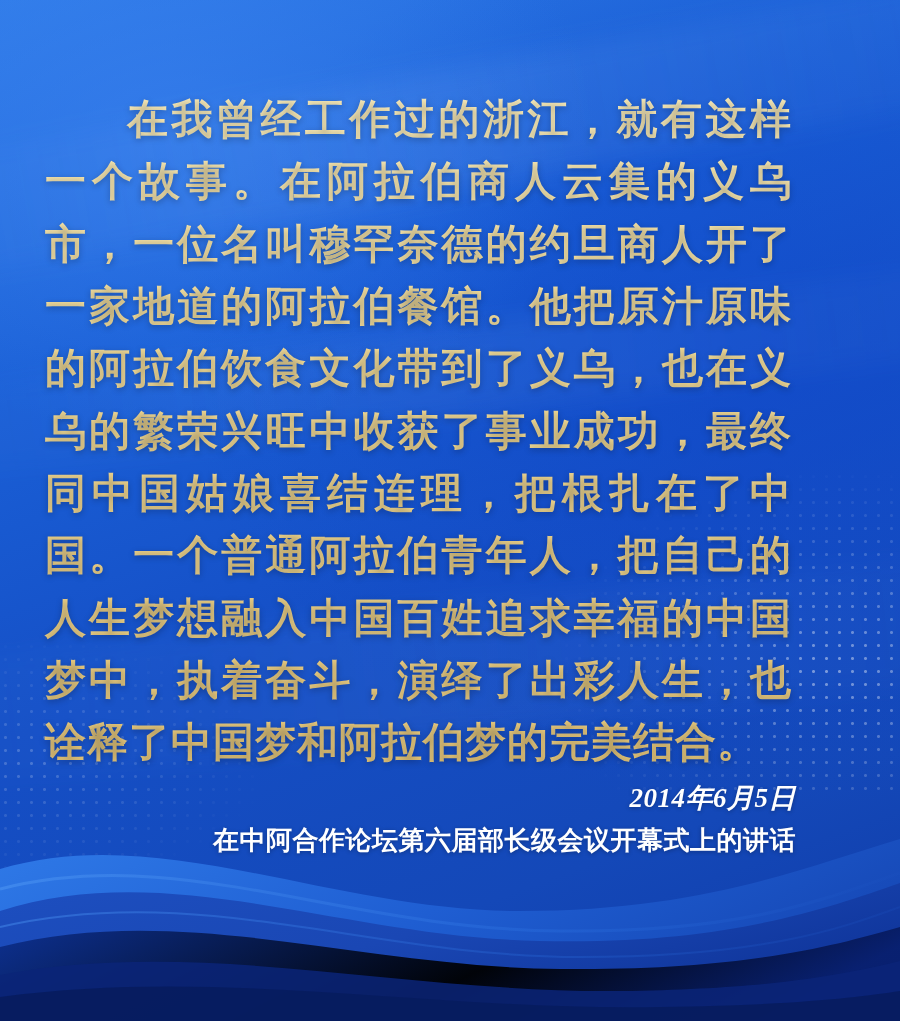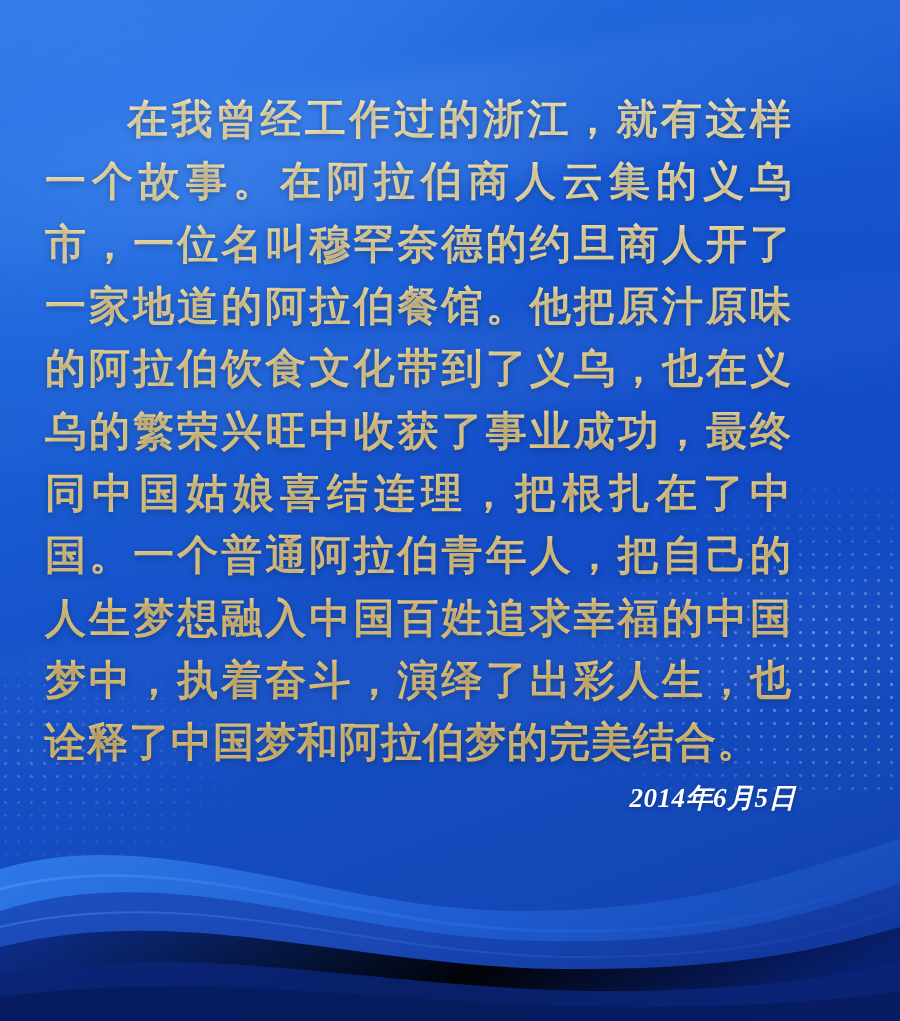--- a/index.html
+++ b/index.html
@@ -126,20 +126,21 @@
 
   <div class="dots"></div>
   <div class="dots left"></div>
 
   <div class="content">
     <p class="quote">在我曾经工作过的浙江，就有这样一个故事。在阿拉伯商人云集的义乌市，一位名叫穆罕奈德的约旦商人开了一家地道的阿拉伯餐馆。他把原汁原味的阿拉伯饮食文化带到了义乌，也在义乌的繁荣兴旺中收获了事业成功，最终同中国姑娘喜结连理，把根扎在了中国。一个普通阿拉伯青年人，把自己的人生梦想融入中国百姓追求幸福的中国梦中，执着奋斗，演绎了出彩人生，也诠释了中国梦和阿拉伯梦的完美结合。</p>
   </div>
 
   <div class="attribution">
     <div class="date">2014年6月5日</div>
+    <div class="occasion">在中阿合作论坛第六届部长级会议开幕式上的讲话</div>
   </div>
 
   <svg class="waves" viewBox="0 0 900 260" preserveAspectRatio="none" xmlns="http://www.w3.org/2000/svg">
     <defs>
       <linearGradient id="wg1" x1="0" y1="0" x2="1" y2="0.6">
         <stop offset="0%" stop-color="#1d4fc0"></stop>
         <stop offset="50%" stop-color="#1a47b4"></stop>
         <stop offset="100%" stop-color="#0e3398"></stop>
       </linearGradient>
       <linearGradient id="wg2" x1="0" y1="0" x2="1" y2="0.4">

